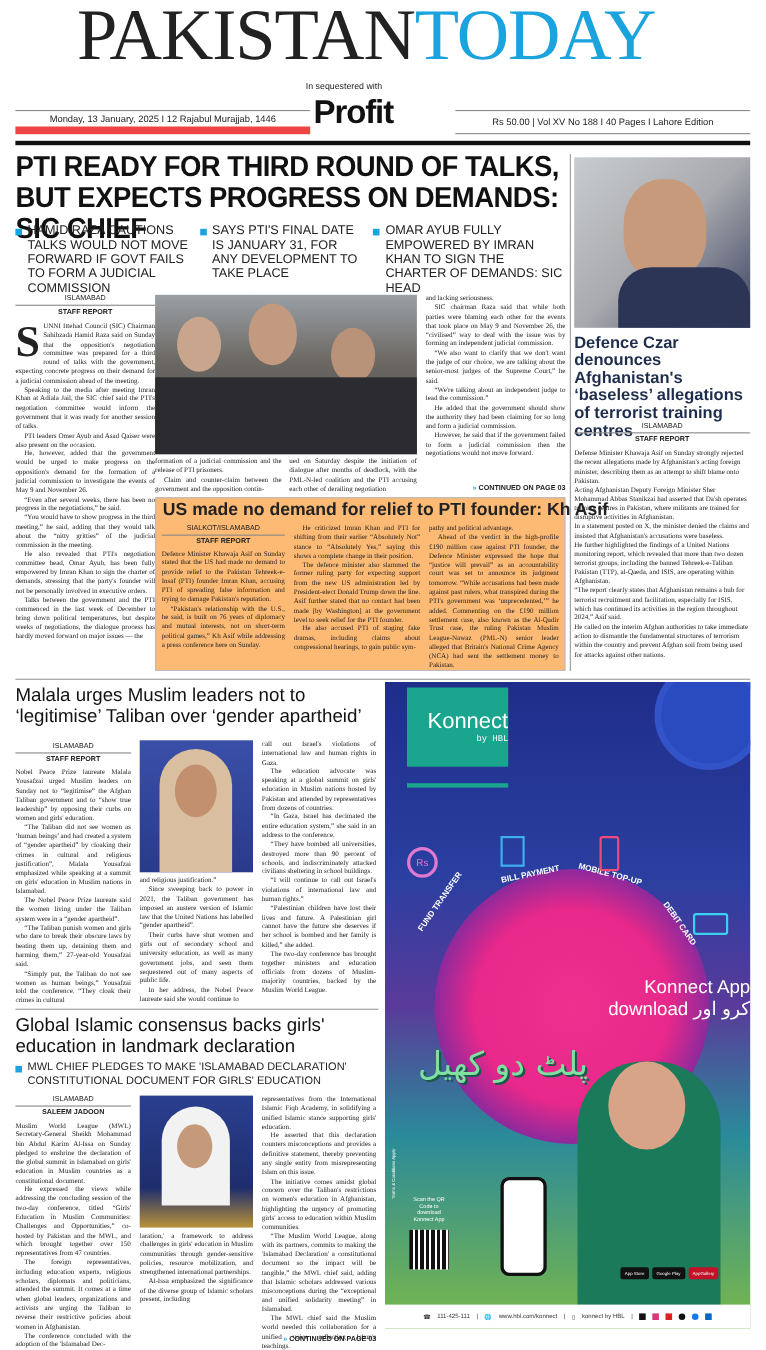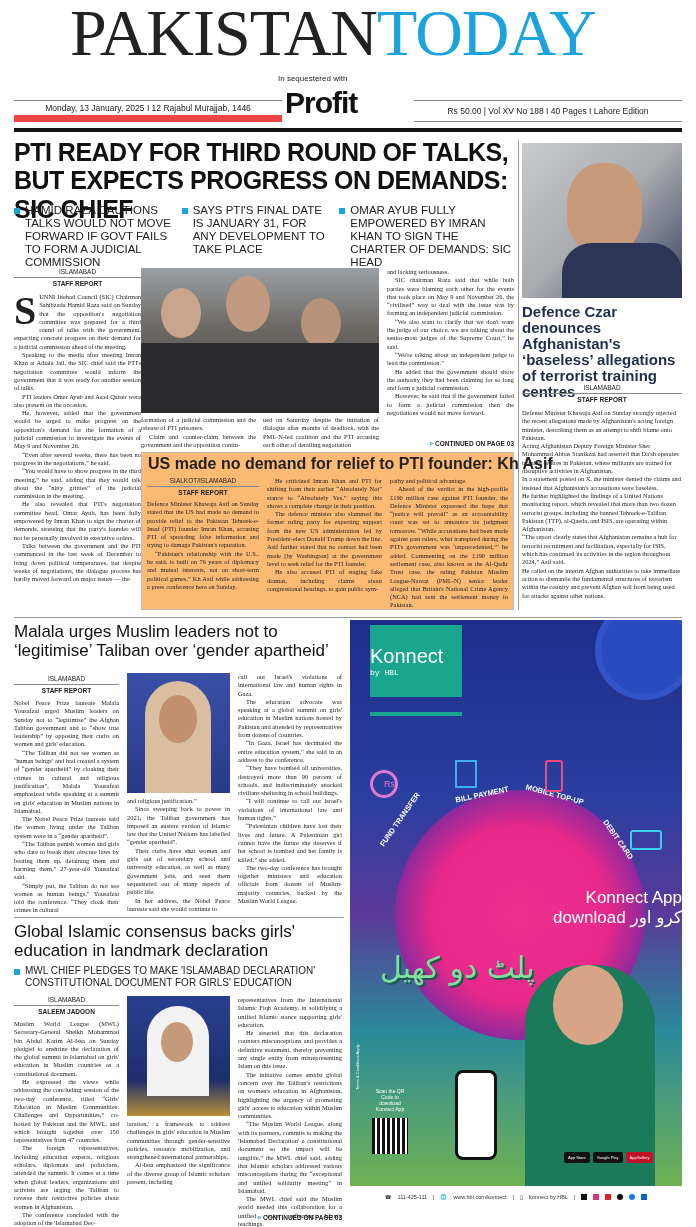--- a/index.html
+++ b/index.html
@@ -214,32 +214,32 @@
 <div class="abs body" style="left:238px;top:996px;width:104px">
   <div>representatives from the International Islamic Fiqh Academy, in solidifying a unified Islamic stance supporting girls' education.</div>
   <p>He asserted that this declaration counters misconceptions and provides a definitive statement, thereby preventing any single entity from misrepresenting Islam on this issue.</p>
   <p>The initiative comes amidst global concern over the Taliban's restrictions on women's education in Afghanistan, highlighting the urgency of promoting girls' access to education within Muslim communities.</p>
   <p>“The Muslim World League, along with its partners, commits to making the 'Islamabad Declaration' a constitutional document so the impact will be tangible,” the MWL chief said, adding that Islamic scholars addressed various misconceptions during the “exceptional and unified solidarity meeting” in Islamabad.</p>
   <p>The MWL chief said the Muslim world needed this collaboration for a unified voice reflecting Islam's teachings.</p>
 </div>
 <div class="abs cont" style="left:238px;top:1214px;width:104px"><span class="arr">»</span> <span>CONTINUED ON PAGE 03</span></div>
 
 <div class="abs ad" style="left:350px;top:620px;width:332px;height:588px;overflow:hidden">
-  <div style="position:absolute;left:20px;top:5px;width:92px;height:72px;background:#1aa58e;display:flex;flex-direction:column;align-items:flex-start;justify-content:center">
+  <div style="position:absolute;left:20px;top:5px;width:92px;height:72px;background:#1aa58e;display:flex;flex-direction:column;align-items:flex-end;justify-content:center">
     <span style="font-family:'Liberation Sans',sans-serif;color:#fff;font-size:20px">Konnect</span>
     <span style="font-family:Liberation Mono, monospace;color:#fff;font-size:8px">by HBL</span>
   </div>
   <div style="position:absolute;left:20px;top:92px;width:92px;height:4px;background:#1aa58e"></div>
   <div style="position:absolute;left:245px;top:-20px;width:100px;height:100px;border-radius:50%;border:6px solid #3353c8;background:#2a4bc0"></div>
   <div style="position:absolute;left:45px;top:170px;width:250px;height:250px;border-radius:50%;background:radial-gradient(circle,#f0308f 0%,#e8288a 50%,#7a2aa0 75%,transparent 76%)"></div>
   <div style="position:absolute;left:18px;top:195px;color:#fff;font-family:'Liberation Sans',sans-serif;font-size:7.5px;font-weight:bold;transform:rotate(-55deg)">FUND TRANSFER</div>
   <div style="position:absolute;left:105px;top:170px;color:#fff;font-family:'Liberation Sans',sans-serif;font-size:7.5px;font-weight:bold;transform:rotate(-12deg)">BILL PAYMENT</div>
   <div style="position:absolute;left:175px;top:170px;color:#fff;font-family:'Liberation Sans',sans-serif;font-size:7.5px;font-weight:bold;transform:rotate(15deg)">MOBILE TOP-UP</div>
   <div style="position:absolute;left:245px;top:215px;color:#fff;font-family:'Liberation Sans',sans-serif;font-size:7.5px;font-weight:bold;transform:rotate(55deg)">DEBIT CARD</div>
-  <div style="position:absolute;left:20px;top:150px;width:28px;height:28px;border:3px solid #e07ad0;border-radius:50%;color:#e07ad0;font-size:9px;font-family:'Liberation Sans',sans-serif;text-align:right;line-height:22px">Rs</div>
+  <div style="position:absolute;left:20px;top:150px;width:28px;height:28px;border:3px solid #e07ad0;border-radius:50%;color:#e07ad0;font-size:9px;font-family:'Liberation Sans',sans-serif;text-align:center;line-height:22px">Rs</div>
   <div style="position:absolute;left:105px;top:140px;width:22px;height:28px;border:2px solid #3ab0f0"></div>
   <div style="position:absolute;left:195px;top:140px;width:18px;height:32px;border:2px solid #f04a7a;border-radius:3px"></div>
   <div style="position:absolute;left:280px;top:210px;width:32px;height:20px;border:2px solid #3ad0f0;border-radius:3px"></div>
   <div style="position:absolute;left:0;top:268px;width:332px;text-align:right;color:#fff;font-family:'Liberation Sans',sans-serif;font-size:17px;line-height:20px">
     <div>Konnect App</div>
     <div>download کرو اور</div>
   </div>
   <div style="position:absolute;left:30px;top:330px;color:#7fe0a0;font-size:30px;font-family:'DejaVu Sans',sans-serif;text-shadow:2px 2px 0 #1a5a4a">پلٹ دو کھیل</div>
   <div style="position:absolute;left:175px;top:345px;width:130px;height:230px;border-radius:60px 60px 0 0;background:#1a7a5a">
     <div style="position:absolute;left:28px;top:0;width:70px;height:80px;border-radius:50%;background:#d8a488"></div>

